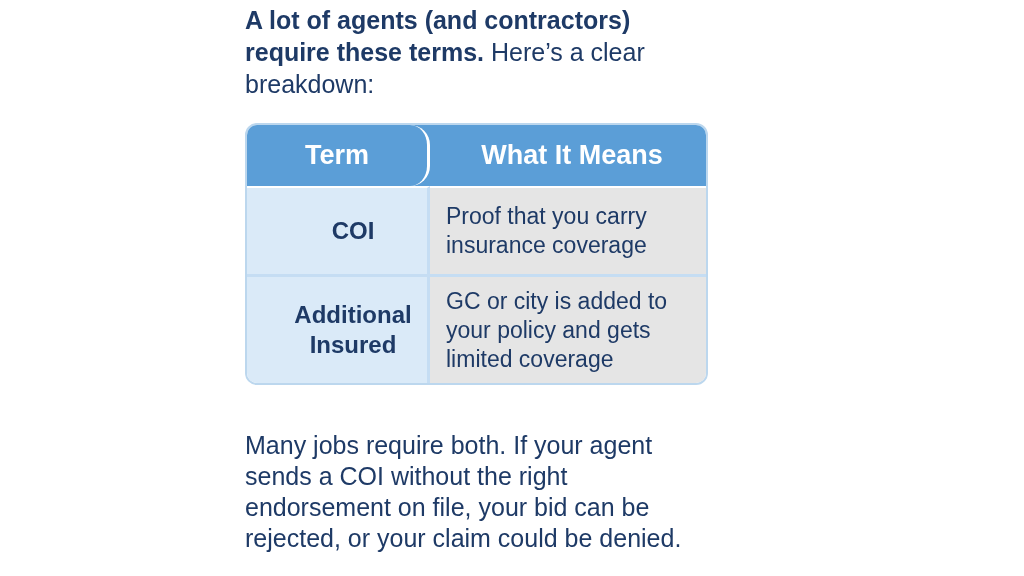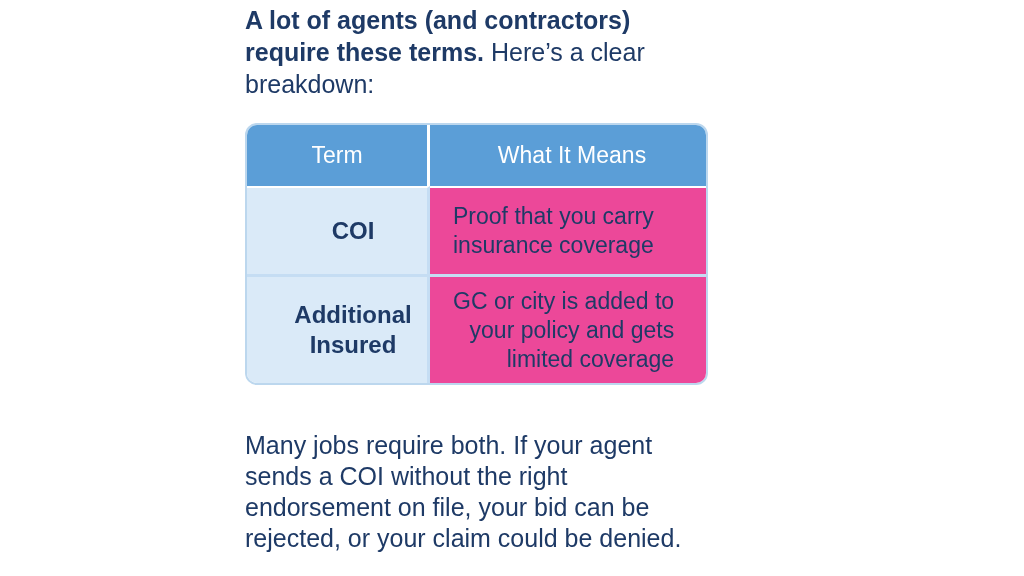--- a/index.html
+++ b/index.html
@@ -36,22 +36,23 @@
   .thead {
     display: flex;
     height: 61px;
     background: #5b9ed7;
   }
   .th {
     display: flex;
     align-items: center;
     justify-content: center;
     color: #ffffff;
-    font-weight: normal;
-    font-size: 23px;
+    font-weight: bold;
+    font-size: 27px;
+    border-radius: 20px;
   }
   .th-term { width: 183px; border-right: 3px solid #ffffff; }
   .th-means { flex: 1; margin-left: 8px; }
   .trow { display: flex; }
   .trow-1 { height: 88px; }
   .trow-2 { height: 109px; }
   .td { white-space: pre-line; padding-left: 32px; }
   .td-term {
     width: 183px;
     background: #daeaf8;
@@ -59,28 +60,27 @@
     display: flex;
     align-items: center;
     justify-content: center;
     text-align: center;
     font-weight: bold;
     font-size: 24px;
     line-height: 30px;
   }
   .td-means {
     flex: 1;
-    background: #ec4899;
+    background: #e5e5e5;
     display: flex;
     align-items: center;
-    padding-left: 23px;
+    padding-left: 16px;
     padding-right: 8px;
     font-size: 23px;
     line-height: 29px;
-    text-align: right;
   }
   .trow-1 .td { border-top: 2px solid #ffffff; }
   .trow-2 .td { border-top: 3px solid #c5ddf3; }
   .outro {
     position: absolute;
     left: 245px;
     top: 430px;
     width: 480px;
     font-size: 25px;
     line-height: 31px;

